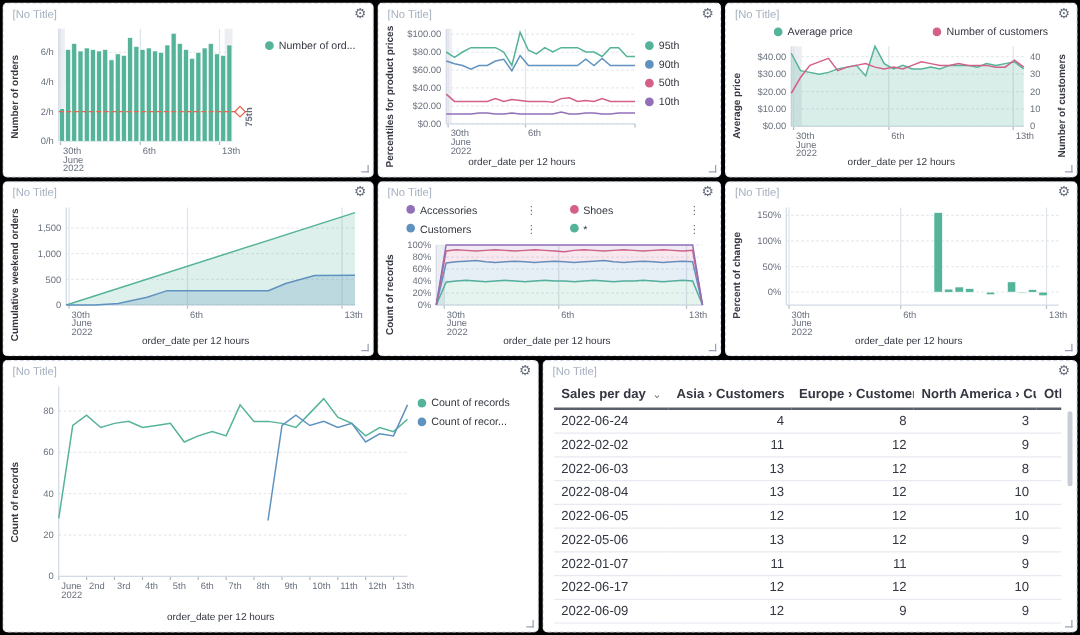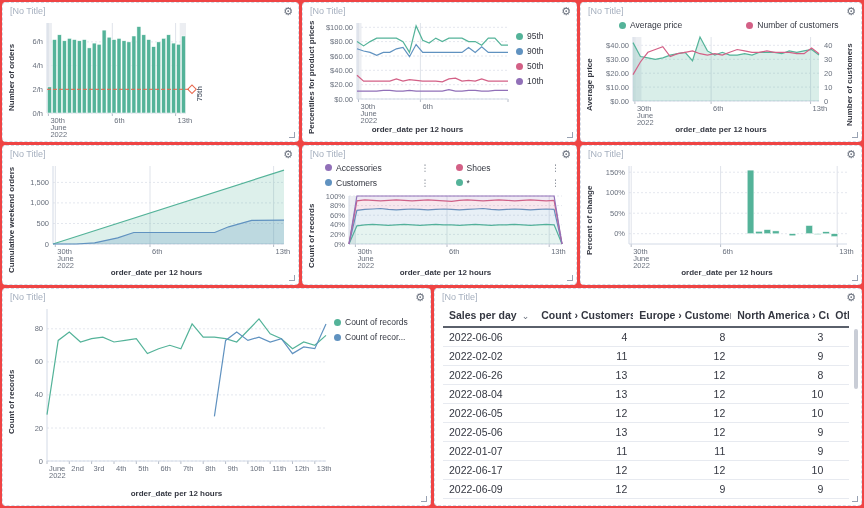--- a/index.html
+++ b/index.html
@@ -1,27 +1,27 @@
 <!DOCTYPE html>
 <html><head>
 <meta charset="utf-8">
 <style>
   html,body{margin:0;padding:0;background:#fafbfd;font-family:"Liberation Sans",sans-serif;}
-  .dash{position:relative;width:864px;height:508px;background:#ef4444;overflow:hidden;}
+  .dash{position:relative;width:864px;height:508px;background:#000000;overflow:hidden;}
   .panel{position:absolute;background:#fff;border:1px dashed #d3dae6;border-radius:4px;box-sizing:border-box;}
   .p-title{position:absolute;top:3px;left:7px;font-size:9px;color:#a6b0bf;z-index:3;}
   .gear{position:absolute;top:2px;right:5px;font-size:11px;color:#69707d;cursor:pointer;z-index:3;line-height:12px;}
   .handle{position:absolute;bottom:3px;right:3px;width:5px;height:5px;border-right:1.5px solid #98a2b3;border-bottom:1.5px solid #98a2b3;}
   .pbody{position:absolute;left:4px;right:4px;top:14px;bottom:4px;display:flex;}
   .pbody.colmode{flex-direction:column;}
   .ylab{flex:none;width:12px;writing-mode:vertical-rl;transform:rotate(180deg);text-align:center;font-size:8px;font-weight:bold;color:#343741;white-space:nowrap;overflow:hidden;}
   .ylabr{flex:none;width:12px;writing-mode:vertical-rl;transform:rotate(180deg);text-align:center;font-size:8px;font-weight:bold;color:#343741;white-space:nowrap;overflow:hidden;}
   .ccol{flex:1;display:flex;flex-direction:column;min-width:0;}
   .chart{flex:1;min-height:0;}
-  .xlab{flex:none;height:12px;text-align:center;font-size:8px;font-weight:bold;color:#343741;}
+  .xlab{flex:none;height:12px;text-align:center;font-size:8px;font-weight:normal;color:#343741;}
   .chart svg text{font-family:"Liberation Sans",sans-serif;font-size:7.5px;fill:#69707d;}
   .legend-right{flex:none;padding-top:14px;font-size:8.5px;color:#343741;}
   .lw1{width:82px;} .lw2{width:56px;} .lw3{width:92px;}
   .legend-top{flex:none;height:16px;display:flex;align-items:center;gap:64px;padding-left:34px;font-size:8.5px;color:#343741;}
   .legend-grid{flex:none;height:32px;display:grid;grid-auto-flow:column;grid-template-rows:repeat(2,15px);grid-template-columns:1fr 1fr;padding:0 10px 0 18px;font-size:8.5px;color:#343741;column-gap:24px;}
   .li{display:flex;align-items:center;gap:4px;margin-bottom:5px;cursor:pointer;white-space:nowrap;overflow:hidden;}
   .legend-grid .li,.legend-top .li{margin-bottom:0;}
   .dot{width:7px;height:7px;border-radius:50%;flex:none;}
   .mi{margin-left:auto;color:#69707d;font-size:9px;padding-right:2px;}
   .row2{display:flex;flex:1;min-height:0;}
@@ -96,20 +96,26 @@
               <rect x="142.7" y="21.4" width="4.0" height="74.6" fill="#54b399" stroke="#fff" stroke-width="0.5"></rect>
               <rect x="147.6" y="17.8" width="4.0" height="78.2" fill="#54b399" stroke="#fff" stroke-width="0.5"></rect>
               <rect x="152.6" y="26.1" width="4.0" height="69.9" fill="#54b399" stroke="#fff" stroke-width="0.5"></rect>
               <rect x="157.6" y="27.3" width="4.0" height="68.7" fill="#54b399" stroke="#fff" stroke-width="0.5"></rect>
               <rect x="162.5" y="19.0" width="4.0" height="77.0" fill="#54b399" stroke="#fff" stroke-width="0.5"></rect>
               <line x1="28" x2="171" y1="72.3" y2="72.3" stroke="#e7664c" stroke-width="1" stroke-dasharray="4,2"></line>
               <rect x="170" y="69.3" width="6" height="6" transform="rotate(45 173 72.3)" fill="none" stroke="#e7664c"></rect>
               <text transform="rotate(-90 183 84.3)" x="183" y="84.3" fill="#e7664c" font-weight="bold" font-size="7.5">75th</text>
             </svg></div>
       </div>
+      <div class="legend-right lw1">
+          <div class="li">
+            <span class="dot" style="background:#54b399"></span>
+            <span>Number of ord...</span>
+          </div>
+        </div>
     </div>
     <div class="handle"></div>
   </div>
 
   <div class="panel" style="left:302px;top:2px;width:275px;height:140px">
     <div class="p-title">[No Title]</div>
     <div class="gear">⚙</div>
     <div class="pbody">
       <div class="ylab">Percentiles for product prices</div>
       <div class="ccol">
@@ -447,43 +453,43 @@
   </div>
 
   <div class="panel" style="left:434px;top:288px;width:428px;height:218px">
     <div class="p-title">[No Title]</div>
     <div class="gear">⚙</div>
     <div class="tblwrap">
       <table id="sales-table">
           <thead>
             <tr>
               <th><span>Sales per day</span><span class="chev">⌄</span></th>
-              <th><span>Count › Customers</span><span class="chev">⌄</span></th>
+              <th><span>Asia › Customers</span><span class="chev">⌄</span></th>
               <th><span>Europe › Customers</span></th>
               <th><span>North America › Cu</span></th>
               <th><span>Other › Customers</span></th>
             </tr>
           </thead>
           <tbody>
             <tr>
-              <td>2022-06-06</td>
+              <td>2022-06-24</td>
               <td>4</td>
               <td>8</td>
               <td>3</td>
               <td>4</td>
             </tr>
             <tr>
               <td>2022-02-02</td>
               <td>11</td>
               <td>12</td>
               <td>9</td>
               <td>11</td>
             </tr>
             <tr>
-              <td>2022-06-26</td>
+              <td>2022-06-03</td>
               <td>13</td>
               <td>12</td>
               <td>8</td>
               <td>10</td>
             </tr>
             <tr>
               <td>2022-08-04</td>
               <td>13</td>
               <td>12</td>
               <td>10</td>

